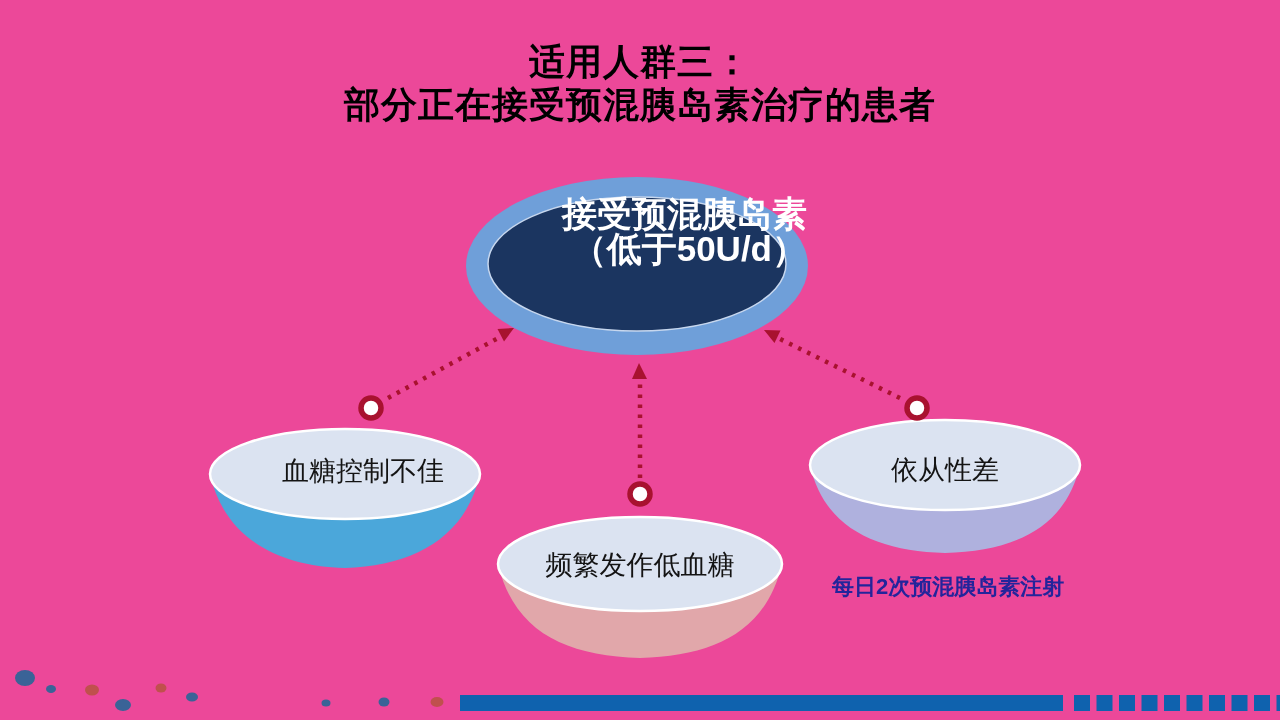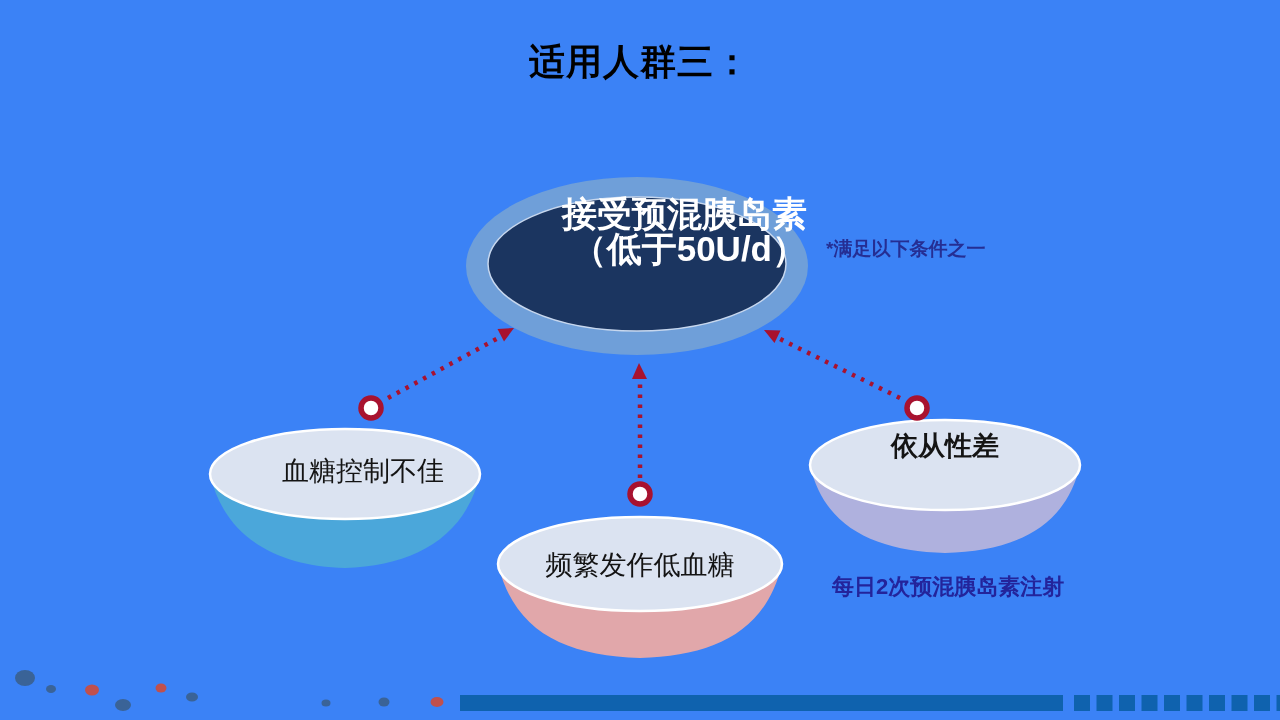--- a/index.html
+++ b/index.html
@@ -1,17 +1,17 @@
 <!DOCTYPE html>
 <html><head>
 <meta charset="utf-8">
 <style>
   html,body{margin:0;padding:0;background:#fff;}
   .slide{
-    position:relative;width:1280px;height:720px;background:#3b82f6;
+    position:relative;width:1280px;height:720px;background:#ec4899;
     overflow:hidden;font-family:"Liberation Sans","DejaVu Sans",sans-serif;
   }
   .svg-layer{position:absolute;left:0;top:0;width:1280px;height:720px;}
   .title{
     position:absolute;top:40px;left:0;width:100%;text-align:center;
     color:#000;font-weight:800;font-size:36px;line-height:43px;letter-spacing:1px;
   }
   .center-text{
     position:absolute;left:637px;top:196px;transform:translateX(-50%);
     width:340px;text-align:right;color:#ffffff;font-size:35px;line-height:35px;
@@ -37,20 +37,21 @@
   .dot-blue{fill:#3A6397;}
   .dot-red{fill:#C0504D;}
 </style>
 </head>
 <body>
 
 <div class="slide">
 
   <div class="title">
     <div>适用人群三：</div>
+    <div>部分正在接受预混胰岛素治疗的患者</div>
   </div>
 
   <svg class="svg-layer" viewBox="0 0 1280 720">
 
     <g>
       <path d="M 210 474 C 224 537 276 566 345 568 C 414 566 466 537 480 474 Q 345 520 210 474 Z" fill="#4BA7DA"></path>
       <ellipse class="plate" cx="345" cy="474" rx="135" ry="45"></ellipse>
     </g>
 
     <g>
@@ -113,21 +114,20 @@
         <rect class="footer-blue" x="1276.5" y="695" width="16" height="16"></rect>
       </g>
     </g>
   </svg>
 
   <div class="center-text">
     <div>接受预混胰岛素</div>
     <div>（低于50U/d）</div>
   </div>
 
-  <div class="annotation">*满足以下条件之一</div>
 
   <div class="bowl-label" style="left:363px;top:471px;">血糖控制不佳</div>
   <div class="bowl-label" style="left:640px;top:565px;text-align:center;">频繁发作低血糖</div>
-  <div class="bowl-label" style="left:945px;top:446px;font-weight:bold;">依从性差</div>
+  <div class="bowl-label" style="left:945px;top:470px;">依从性差</div>
 
   <div class="note">每日2次预混胰岛素注射</div>
 
 </div>
 
 </body></html>

